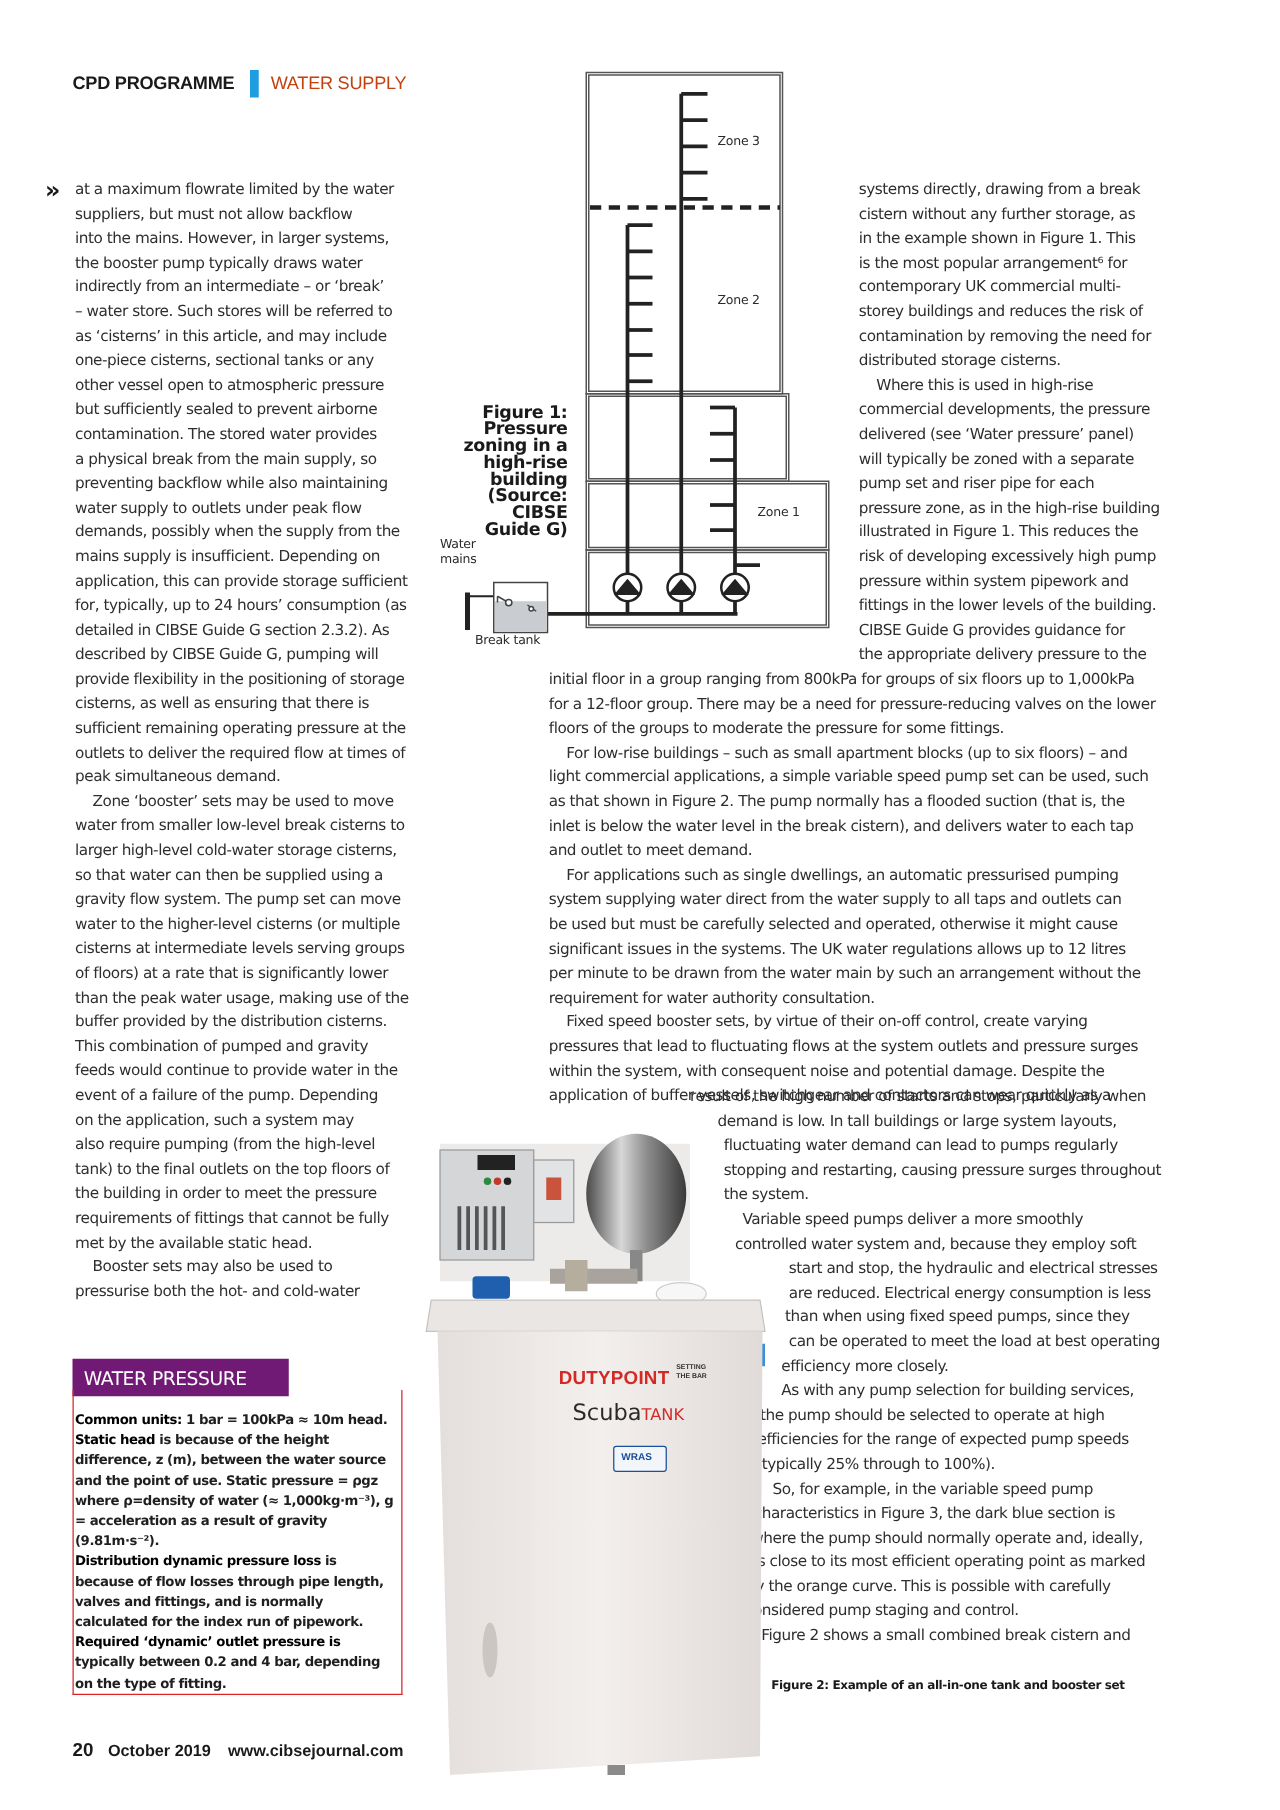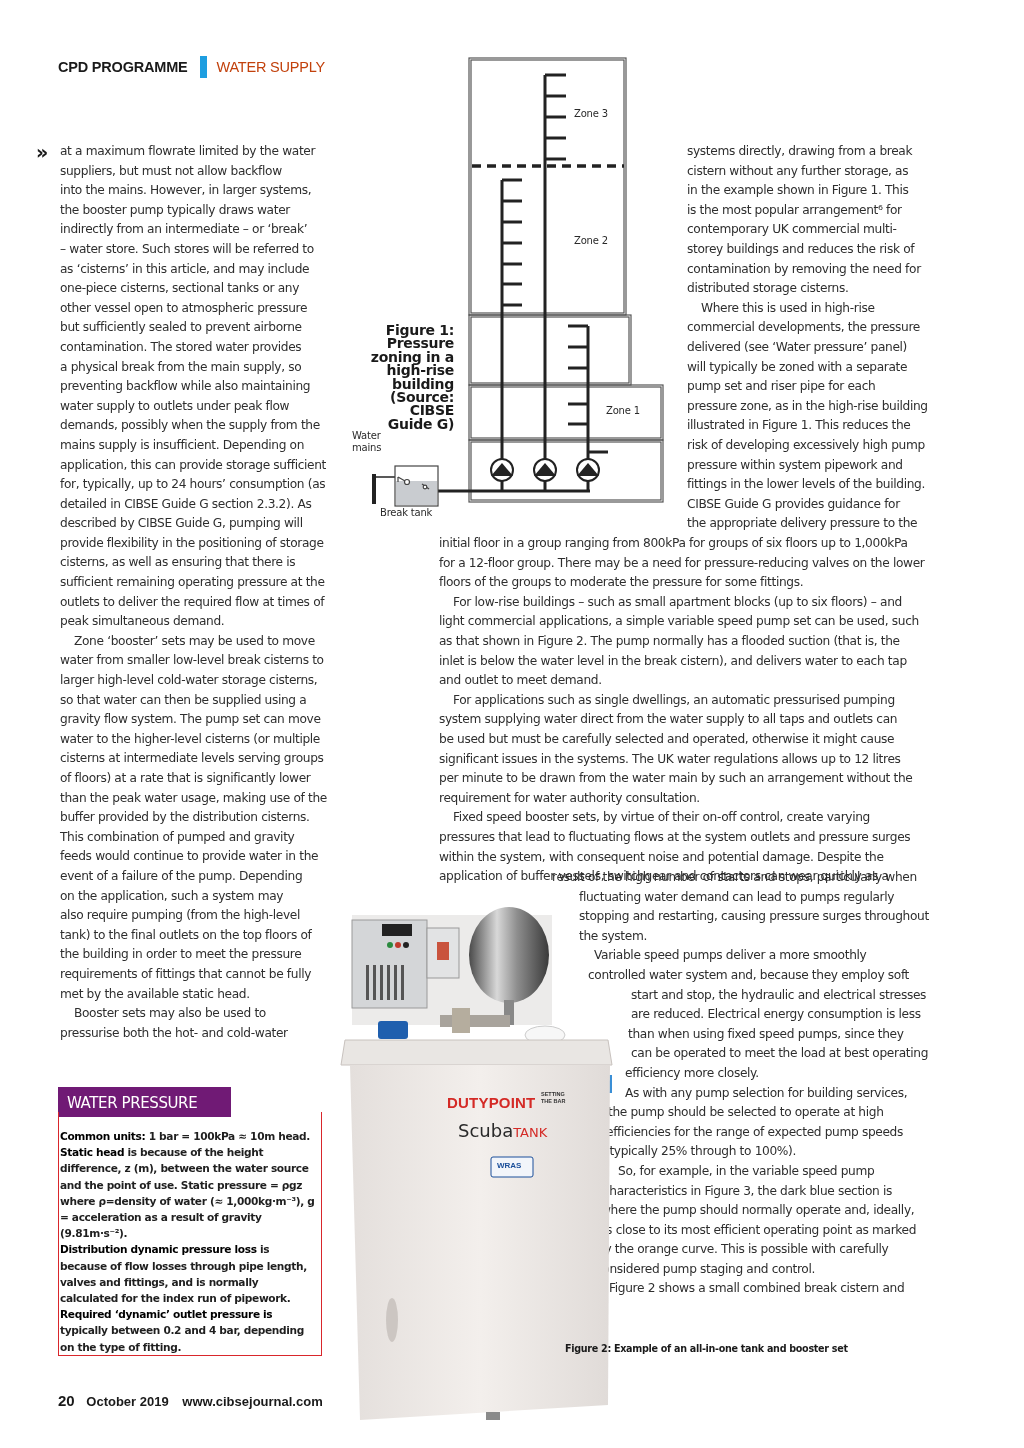--- a/index.html
+++ b/index.html
@@ -22,21 +22,21 @@
   .fig1 { position:absolute; left:350px; top:55px; width:320px; height:470px; }
   .fig1-cap { position:absolute; left:352px; top:324px; width:102px; text-align:right; font-family:"DejaVu Sans", sans-serif; font-weight:bold; font-size:14px; line-height:13.4px; color:#1a1a1a; letter-spacing:-0.3px; }
   .lbl { position:absolute; font-family:"DejaVu Sans", sans-serif; font-size:10px; color:#2a2a2a; line-height:12px; letter-spacing:-0.2px; }
 
   .wp-box { position:absolute; left:58px; top:1112px; width:262px; height:243px; border:1.5px solid #d9262b; border-top:none; }
   .wp-title { position:absolute; left:58px; top:1087px; width:164px; height:30px; background:#701a75; color:#fff; font-family:"DejaVu Sans", sans-serif; font-size:15px; line-height:32px; padding-left:9px; letter-spacing:-0.4px; }
   .wp-body { position:absolute; left:60px; top:1128px; width:258px; font-family:"DejaVu Sans", sans-serif; font-size:10.6px; line-height:16.2px; color:#1f1f1f; letter-spacing:-0.35px; font-weight:bold; }
   .wp-body b { font-weight:bold; color:#000; }
 
   .fig2 { position:absolute; left:340px; top:888px; width:275px; height:560px; }
-  .fig2-cap { position:absolute; left:565px; top:1343px; font-family:"DejaVu Sans", sans-serif; font-weight:bold; font-size:9.6px; color:#1a1a1a; letter-spacing:-0.3px; white-space:nowrap; }
+  .fig2-cap { position:absolute; left:617px; top:1343px; font-family:"DejaVu Sans", sans-serif; font-weight:bold; font-size:9.6px; color:#1a1a1a; letter-spacing:-0.3px; white-space:nowrap; }
 
   .footer { position:absolute; left:58px; top:1392px; font-family:"Liberation Sans", sans-serif; font-size:13px; color:#1a1a1a; white-space:nowrap; }
   .footer .pg { font-weight:bold; font-size:15px; margin-right:8px; }
   .footer .dt { font-weight:bold; margin-right:10px; }
   .footer .url { font-weight:bold; }
 </style>
 </head>
 <body>
 
 <div class="header">
@@ -135,20 +135,21 @@
     <span class="ln">per minute to be drawn from the water main by such an arrangement without the</span>
     <span class="ln">requirement for water authority consultation.</span>
     <span class="ln" style="text-indent: 14px;">Fixed speed booster sets, by virtue of their on-off control, create varying</span>
     <span class="ln">pressures that lead to fluctuating flows at the system outlets and pressure surges</span>
     <span class="ln">within the system, with consequent noise and potential damage. Despite the</span>
     <span class="ln">application of buffer vessels, switchgear and contactors can wear quickly as a</span>
   </div>
 
 <div class="col" id="col-wrap">
     <span class="ln" style="padding-left: 113px;">result of the high number of starts and stops, particularly when</span>
+    <span class="ln" style="padding-left: 135px;">demand is low. In tall buildings or large system layouts,</span>
     <span class="ln" style="padding-left: 140px;">fluctuating water demand can lead to pumps regularly</span>
     <span class="ln" style="padding-left: 140px;">stopping and restarting, causing pressure surges throughout</span>
     <span class="ln" style="padding-left: 140px;">the system.</span>
     <span class="ln" style="padding-left: 155px;">Variable speed pumps deliver a more smoothly</span>
     <span class="ln" style="padding-left: 149px;">controlled water system and, because they employ soft</span>
     <span class="ln" style="padding-left: 192px;">start and stop, the hydraulic and electrical stresses</span>
     <span class="ln" style="padding-left: 192px;">are reduced. Electrical energy consumption is less</span>
     <span class="ln" style="padding-left: 189px;">than when using fixed speed pumps, since they</span>
     <span class="ln" style="padding-left: 192px;">can be operated to meet the load at best operating</span>
     <span class="ln" style="padding-left: 186px;">efficiency more closely.</span>

